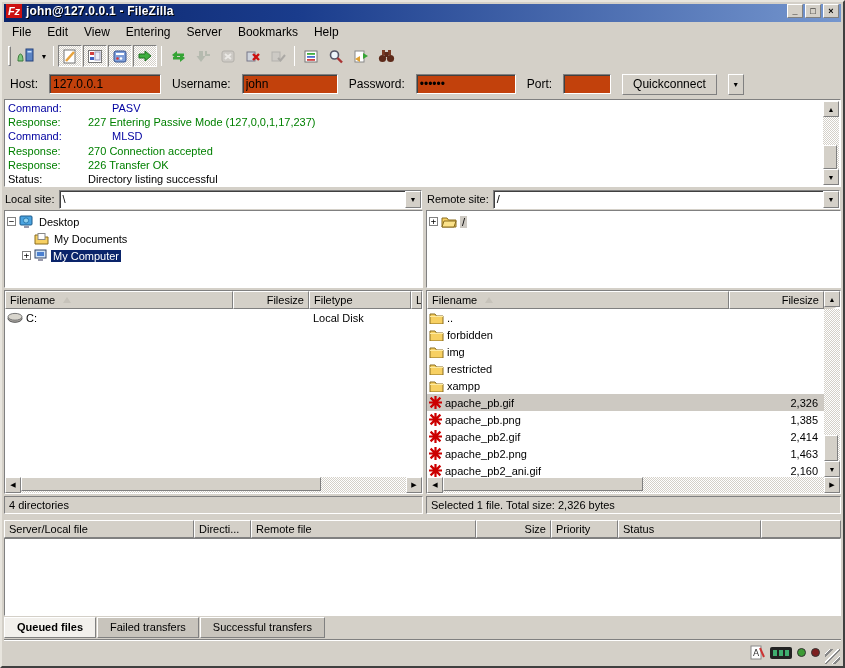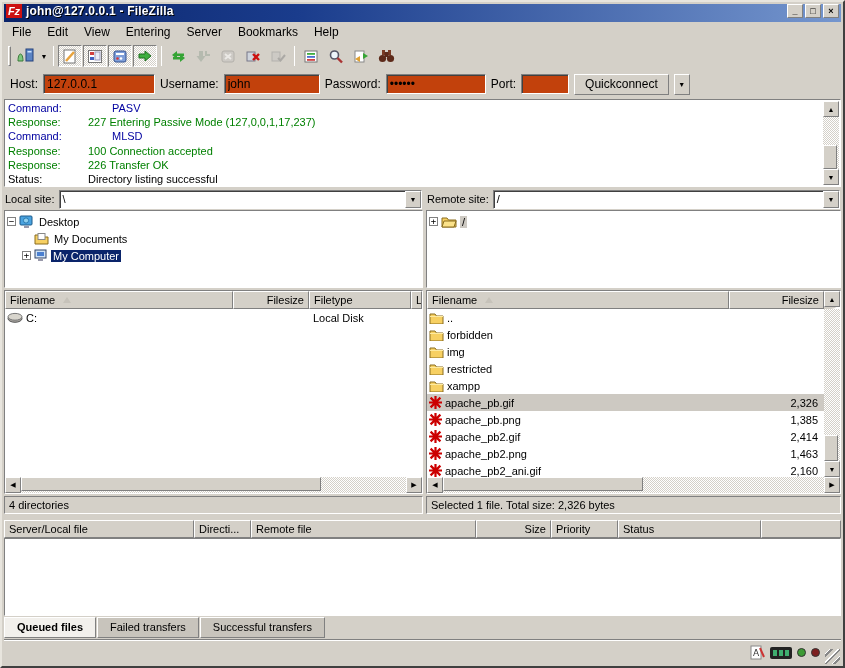--- a/index.html
+++ b/index.html
@@ -34,21 +34,21 @@
   .tbtn { width:24px; height:22px; display:flex; align-items:center; justify-content:center; }
   .tbtn.pressed { border:1px solid; border-color:#808080 #fff #fff #808080;
     background-image:linear-gradient(45deg,#fff 25%,transparent 25%,transparent 75%,#fff 75%),
                      linear-gradient(45deg,#fff 25%,transparent 25%,transparent 75%,#fff 75%);
     background-size:2px 2px; background-position:0 0,1px 1px; background-color:#d4d0c8; }
   .tbtn.disabled { opacity:.55; filter:grayscale(.6); }
   .tsep { width:1px; height:20px; background:#808080; border-right:1px solid #fff; margin:0 3px; }
   .dd-arrow { width:10px; height:22px; display:flex; align-items:center; justify-content:center; font-size:7px; }
 
   
-  .qcbar { height:28px; display:flex; align-items:center; gap:5px; padding:0 6px; font-size:12px; flex:0 0 auto; }
+  .qcbar { height:28px; display:flex; align-items:center; gap:11px; padding:0 6px; font-size:12px; flex:0 0 auto; }
   .qcfield { height:20px; font-size:12px; padding:1px 3px; background:#c2410c;
              border:1px solid; border-color:#808080 #fff #fff #808080;
              box-shadow: inset 1px 1px 0 #404040; font-family:"Liberation Sans",sans-serif; outline:none; }
   .qcbtn { height:21px; padding:1px 10px; font-size:12px; }
   .qcbtn-dd { width:16px; height:21px; display:flex; align-items:center; justify-content:center; font-size:7px; }
 
   
   .logpane { height:88px; position:relative; background:#fff; flex:0 0 auto; margin:1px 0 2px 0; }
   .log-lines { padding:1px 3px; }
   .log-line { display:flex; line-height:14.2px; white-space:pre; }
@@ -291,21 +291,21 @@
     <input class="qcfield" style="width: 48px;" value="">
     <button class="qcbtn raised" style="font-family:inherit">Quickconnect</button>
     <div class="qcbtn-dd raised">▼</div>
   </div>
 
   <div class="logpane sunken-flat">
     <div class="log-lines">
       <div class="log-line c-cmd"><span class="log-label">Command:</span><span>PASV</span></div>
       <div class="log-line c-resp"><span class="log-label">Response:</span><span>227 Entering Passive Mode (127,0,0,1,17,237)</span></div>
       <div class="log-line c-cmd"><span class="log-label">Command:</span><span>MLSD</span></div>
-      <div class="log-line c-resp"><span class="log-label">Response:</span><span>100 Connection accepted</span></div>
+      <div class="log-line c-resp"><span class="log-label">Response:</span><span>270 Connection accepted</span></div>
       <div class="log-line c-resp"><span class="log-label">Response:</span><span>226 Transfer OK</span></div>
       <div class="log-line c-stat"><span class="log-label">Status:</span><span>Directory listing successful</span></div>
     </div>
     <div class="vscroll log-scroll">
       <div class="sbtn raised">▲</div>
       <div style="flex:1"></div>
       <div class="vthumb raised" style="height:24px"></div>
       <div class="sbtn raised">▼</div>
     </div>
   </div>

